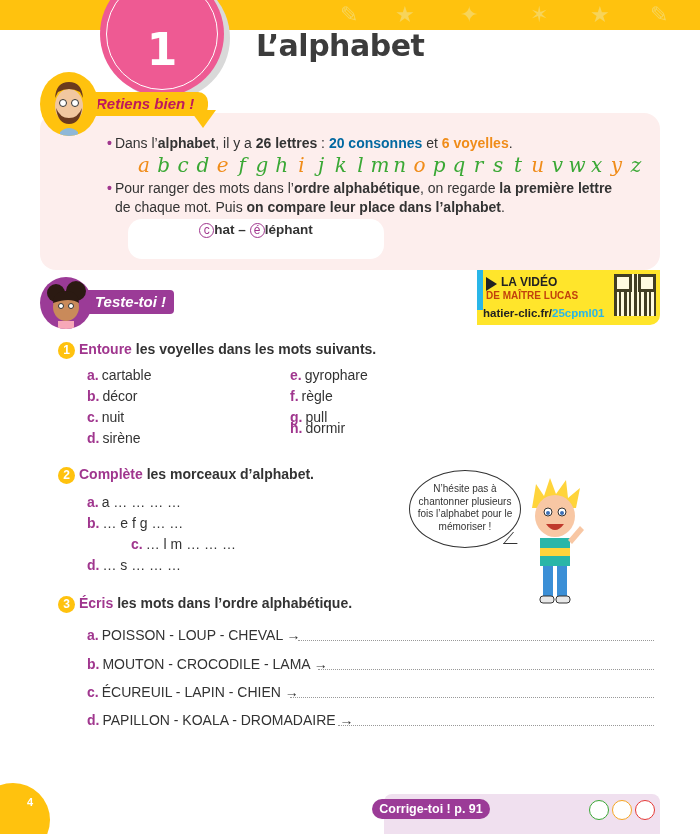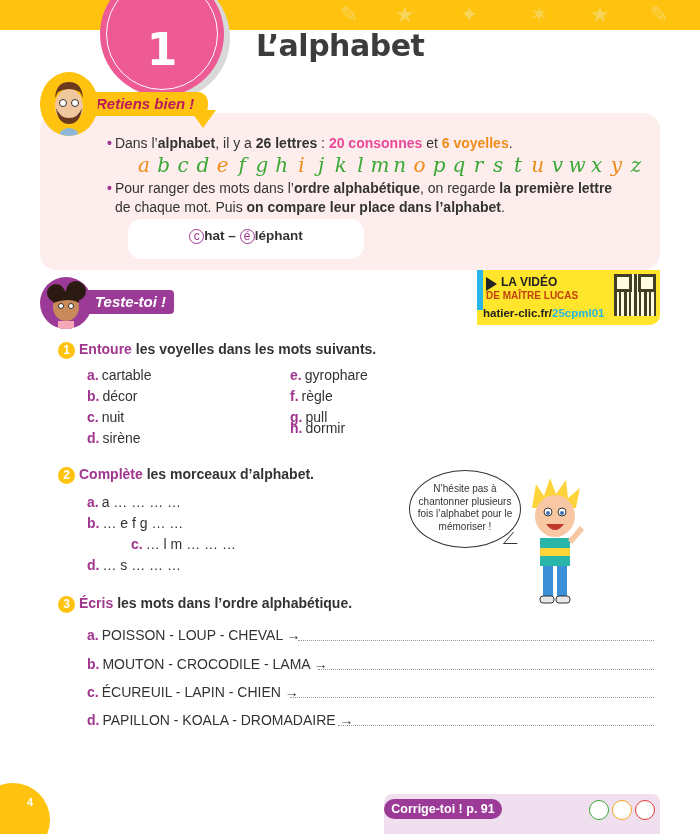--- a/index.html
+++ b/index.html
@@ -11,25 +11,25 @@
   .lesson-number { color: #fff; font-size: 44px; font-weight: bold; margin-top: 30px; font-family: "DejaVu Sans", sans-serif; }
   .lesson-title { position: absolute; left: 256px; top: 28px; font-size: 30px; font-weight: bold; color: #3c3c3c; font-family: "DejaVu Sans", sans-serif; letter-spacing: -0.5px; }
 
   .retiens-box { position: absolute; left: 40px; top: 113px; width: 620px; height: 157px; background: #fdeeed; border-radius: 16px; }
   .retiens-avatar { position: absolute; left: 40px; top: 72px; width: 58px; height: 64px; border-radius: 50%; background: #ffc20e; overflow: hidden; z-index: 3; }
   .retiens-label { position: absolute; left: 84px; top: 92px; height: 24px; padding: 0 14px 0 12px; background: #ffc20e; border-radius: 0 10px 10px 0; color: #be185d; font-style: italic; font-weight: bold; font-size: 15px; line-height: 24px; z-index: 2; }
   .retiens-arrow { position: absolute; left: 190px; top: 110px; width: 0; height: 0; border-left: 13px solid transparent; border-right: 13px solid transparent; border-top: 18px solid #ffc20e; z-index: 2; }
   .r-line { position: absolute; font-size: 14px; color: #333; white-space: nowrap; }
   .bullet { color: #a0368e; font-weight: bold; margin-right: 3px; }
   .b { font-weight: bold; }
-  .green { color: #ec4899; font-weight: bold; }
+  .green { color: #0369a1; font-weight: bold; }
   .orange { color: #f08c19; font-weight: bold; }
   .cursive { position: absolute; left: 134px; top: 153px; display: flex; gap: 0; font-family: "DejaVu Serif", serif; font-style: italic; font-size: 20px; }
   .cursive span { width: 19.7px; text-align: center; }
-  .example-box { position: absolute; left: 128px; top: 219px; width: 236px; height: 40px; background: #fff; border-radius: 14px; text-align: center; font-size: 13.5px; line-height: 18px; padding-top: 8px; }
+  .example-box { position: absolute; left: 128px; top: 219px; width: 256px; height: 40px; background: #fff; border-radius: 14px; text-align: center; font-size: 13.5px; line-height: 18px; padding-top: 2px; }
   .circled { display: inline-block; width: 15px; height: 15px; line-height: 13px; border: 1.5px solid #a0368e; border-radius: 50%; color: #a0368e; font-size: 12px; text-align: center; font-weight: normal; }
 
   .teste-avatar { position: absolute; left: 40px; top: 277px; width: 52px; height: 52px; border-radius: 50%; background: #9b3b97; z-index: 3; overflow: hidden; }
   .teste-label { position: absolute; left: 85px; top: 290px; height: 24px; padding: 0 8px 0 10px; background: #9b3b97; border-radius: 0 4px 4px 0; color: #fff; font-style: italic; font-weight: bold; font-size: 15px; line-height: 24px; }
 
   .video-box { position: absolute; left: 477px; top: 270px; width: 183px; height: 55px; background: #ffe52b; border-radius: 0 0 10px 0; }
   .video-box .stripe { position: absolute; left: 0; top: 0; width: 6px; height: 40px; background: #29b6e8; }
   .video-play { position: absolute; left: 9px; top: 7px; width: 0; height: 0; border-top: 7px solid transparent; border-bottom: 7px solid transparent; border-left: 11px solid #222; }
   .video-t1 { position: absolute; left: 24px; top: 5px; font-size: 12px; font-weight: bold; color: #222; }
   .video-t2 { position: absolute; left: 9px; top: 20px; font-size: 10px; font-weight: bold; color: #c2410c; }
@@ -49,21 +49,21 @@
   .lbl { color: #a0368e; font-weight: bold; margin-right: 3px; }
   .fill { position: absolute; border-bottom: 1.5px dotted #999; height: 1px; }
 
   .bubble { position: absolute; left: 409px; top: 470px; width: 112px; height: 78px; border: 1.5px solid #333; border-radius: 50%; background: #fff; font-size: 10px; text-align: center; padding-top: 12px; line-height: 12.5px; color: #333; }
   .bubble-tail { position: absolute; left: 508px; top: 532px; width: 14px; height: 12px; border-left: 1.5px solid #333; border-bottom: 1.5px solid #333; background: #fff; transform: skewX(-40deg); }
   .boy { position: absolute; left: 522px; top: 478px; width: 70px; height: 130px; }
 
   .page-circle { position: absolute; left: -24px; top: 783px; width: 74px; height: 74px; border-radius: 50%; background: #ffc20e; }
   .page-num { position: absolute; left: 27px; top: 796px; color: #fff; font-size: 11px; font-weight: bold; }
   .footer-box { position: absolute; left: 384px; top: 794px; width: 276px; height: 40px; background: #f0e0ef; border-radius: 8px 8px 0 0; }
-  .corrige { position: absolute; left: 384px; top: 799px; width: 118px; height: 20px; border-radius: 10px; background: #9b3b97; color: #fff; font-size: 12.5px; font-weight: bold; line-height: 20px; text-align: center; }
+  .corrige { position: absolute; left: 372px; top: 799px; width: 118px; height: 20px; border-radius: 10px; background: #9b3b97; color: #fff; font-size: 12.5px; font-weight: bold; line-height: 20px; text-align: center; }
   .evalue { position: absolute; left: 517px; top: 839px; font-size: 12.5px; font-weight: bold; color: #9b3b97; }
   .eval-circle { position: absolute; top: 800px; width: 20px; height: 20px; border-radius: 50%; border: 1.5px solid; background: #fff; }
 </style>
 </head>
 <body>
 
 <div class="top-band">
   <span class="deco" style="left:340px">✎</span>
   <span class="deco" style="left:395px">★</span>
   <span class="deco" style="left:460px">✦</span>

